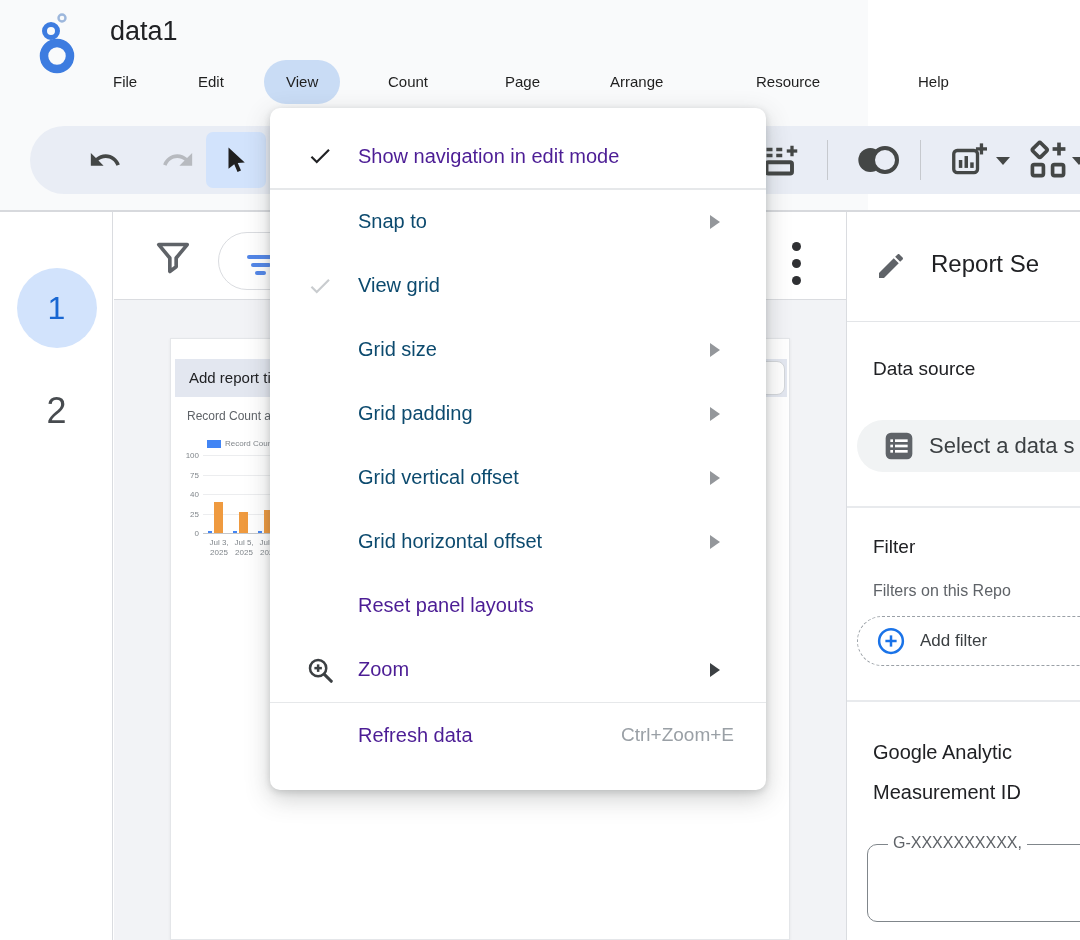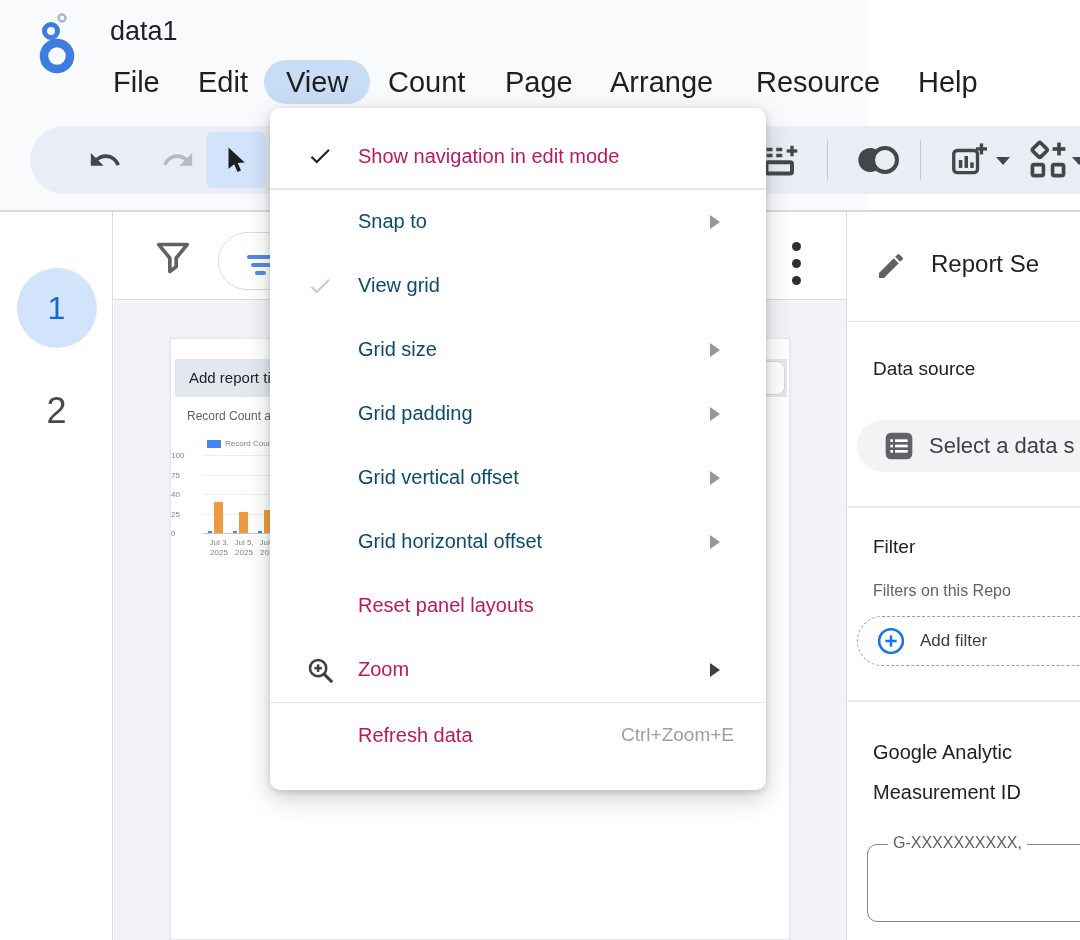--- a/index.html
+++ b/index.html
@@ -5,21 +5,21 @@
   * { margin:0; padding:0; box-sizing:border-box; }
   html,body { width:1080px; height:940px; overflow:hidden; background:#fff;
     font-family:"Liberation Sans", sans-serif; color:#202124; }
 
   
   #header { position:absolute; left:0; top:0; width:868px; height:211px; background:#f9fafb;padding-left:28px; }
   #header-border { position:absolute; left:0; top:210px; width:1080px; height:2px; background:#d7d9dd; }
   #logo { position:absolute; left:34px; top:12px; width:46px; height:64px; }
   #doc-title { position:absolute; left:110px; top:16px; font-size:27px; color:#202124; }
   #menubar { position:absolute; left:0; top:60px; width:1080px; height:46px; }
-  .mb-item { position:absolute; top:0; height:44px; line-height:44px; font-size:29px; color:#1f1f1f; cursor:default; }
+  .mb-item { position:absolute; top:0; height:44px; line-height:44px; font-size:15px; color:#1f1f1f; cursor:default; }
   .mb-item.pill { background:#c9dcf5; border-radius:22px; padding:0 22px; }
   .mb-item:nth-child(1){ left:113px; } .mb-item:nth-child(2){ left:198px; }
   .mb-item:nth-child(3){ left:264px; } .mb-item:nth-child(4){ left:388px; }
   .mb-item:nth-child(5){ left:505px; } .mb-item:nth-child(6){ left:610px; }
   .mb-item:nth-child(7){ left:756px; } .mb-item:nth-child(8){ left:918px; }
 
   
   #toolbar { position:absolute; left:30px; top:126px; width:1050px; height:68px;
     background:#e9edf5; border-radius:34px 0 0 34px; }
   .tb-icon { position:absolute; top:16px; width:36px; height:36px; display:flex; align-items:center; justify-content:center; }
@@ -54,21 +54,21 @@
   #rpt-title-text { position:absolute; left:14px; top:0; height:38px; line-height:38px; font-size:15px; color:#202124; }
   #rpt-title-ctl { position:absolute; right:2px; top:2px; width:48px; height:34px; background:#fff;
     border:1.5px solid #d4d7db; border-radius:8px; }
   #thumb-chart { position:absolute; left:0; top:62px; width:300px; height:180px; }
   #tc-title { position:absolute; left:16px; top:8px; font-size:12px; color:#5f6368; white-space:nowrap; }
   #tc-legend { position:absolute; left:36px; top:38px; display:flex; gap:12px; align-items:center; }
   .leg-item { display:flex; gap:4px; align-items:center; font-size:8px; color:#80868b; white-space:nowrap; }
   .leg-swatch { width:14px; height:8px; display:inline-block; }
   .gridline { position:absolute; left:32px; width:102px; height:1px; background:#ecedef; }
   .gridline.zero { background:#c4c7cb; }
-  .ytick { position:absolute; left:0; width:28px; font-size:8px; color:#80868b; }
+  .ytick { position:absolute; left:0; width:28px; text-align:right; font-size:8px; color:#80868b; }
   .bar { position:absolute; }
   .xlab { position:absolute; width:34px; text-align:center; font-size:8px; line-height:9.5px; color:#80868b; }
 
   
   #rpanel { position:absolute; left:846px; top:212px; width:234px; height:728px; background:#fff; border-left:1.5px solid #dadce0;padding-left:8px; }
   #rp-header { position:absolute; left:0; top:0; width:234px; height:110px; border-bottom:1.5px solid #e3e5e8; }
   #rp-title { position:absolute; left:84px; top:38px; font-size:24px; color:#202124; white-space:nowrap; }
   #pencil { position:absolute; left:28px; top:38px; }
   .rp-h { position:absolute; left:26px; font-size:19px; font-weight:500; color:#202124; white-space:nowrap; }
   .rp-sub { position:absolute; left:26px; font-size:16px; color:#5f6368; white-space:nowrap; }
@@ -87,21 +87,21 @@
     font-size:16px; color:#5f6368; white-space:nowrap; }
 
   
   #view-menu { position:absolute; left:270px; top:108px; width:496px; height:682px; background:#fff;
     border-radius:10px; box-shadow:0 2px 6px rgba(60,64,67,.18), 0 8px 24px rgba(60,64,67,.26);
     padding-top:16px; z-index:50; }
   .vm-item { position:relative; height:64px; display:flex; align-items:center; cursor:default; }
   .vm-lead { position:absolute; left:98px; width:44px; display:flex; justify-content:center; color:#202124; }
   .vm-lead.muted { color:#c9cccf; }
   .vm-item { padding-left:0; }
-  .vm-label { position:absolute; left:88px; font-size:20px; color:#be185d; white-space:nowrap; }
+  .vm-label { position:absolute; left:88px; font-size:20px; color:#4c1d95; white-space:nowrap; }
   .vm-item.disabled .vm-label { color:#0c4a6e;text-align:right; }
   .vm-lead { left:28px; }
   .vm-shortcut { position:absolute; right:32px; font-size:19px; color:#9aa0a6; }
   .vm-arrow { position:absolute; right:46px; width:0; height:0; border-top:7px solid transparent;
     border-bottom:7px solid transparent; border-left:10px solid #3c4043; }
   .vm-item.disabled .vm-arrow { border-left-color:#94979b; }
   .vm-div { height:1.5px; background:#e6e8ea; margin:0; }
 </style>
 </head>
 <body>

